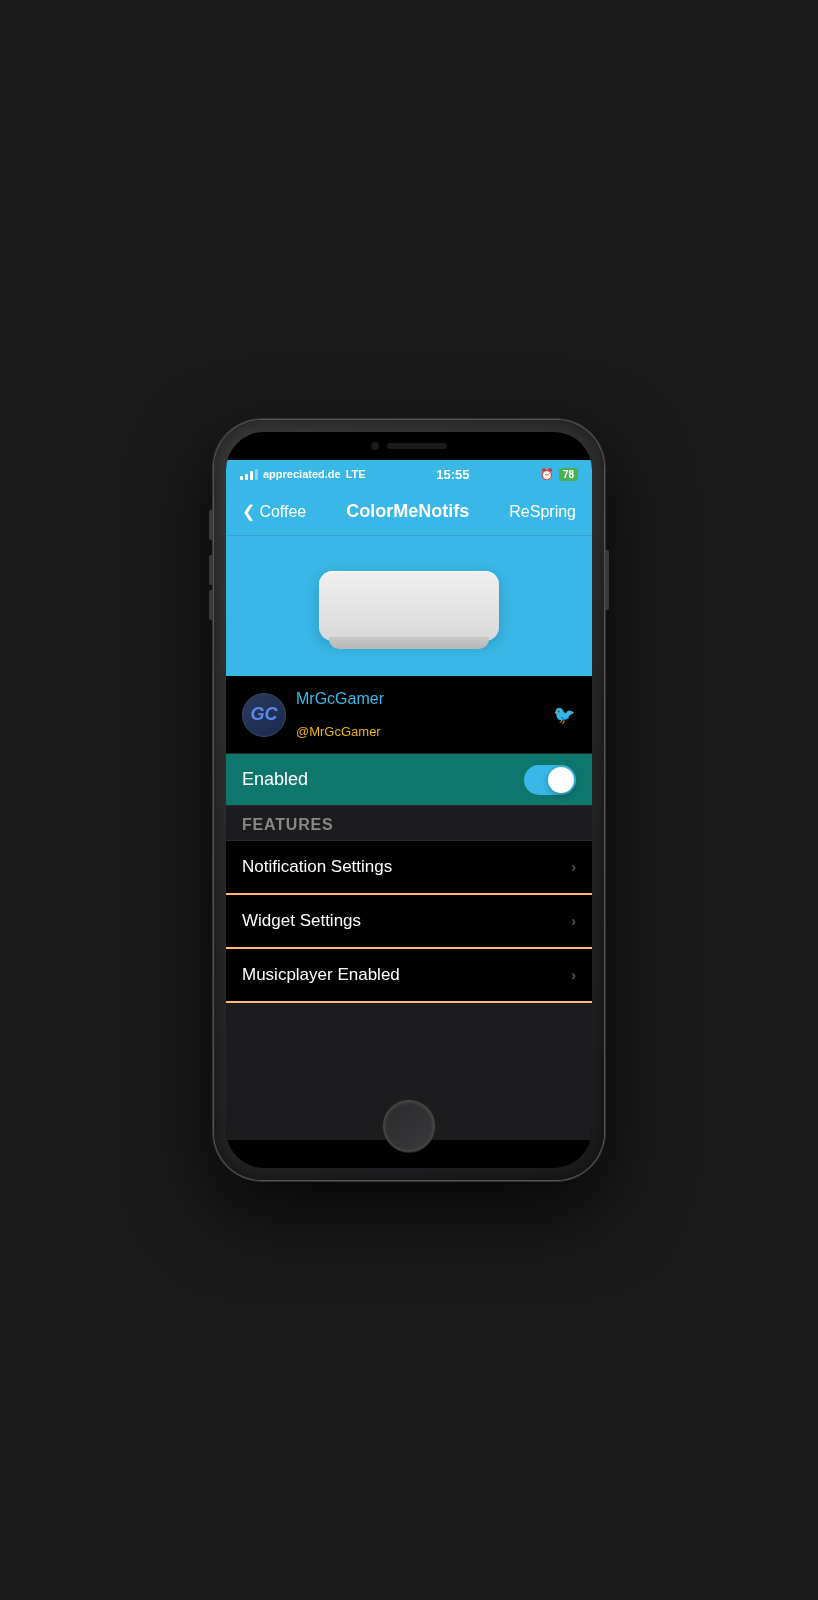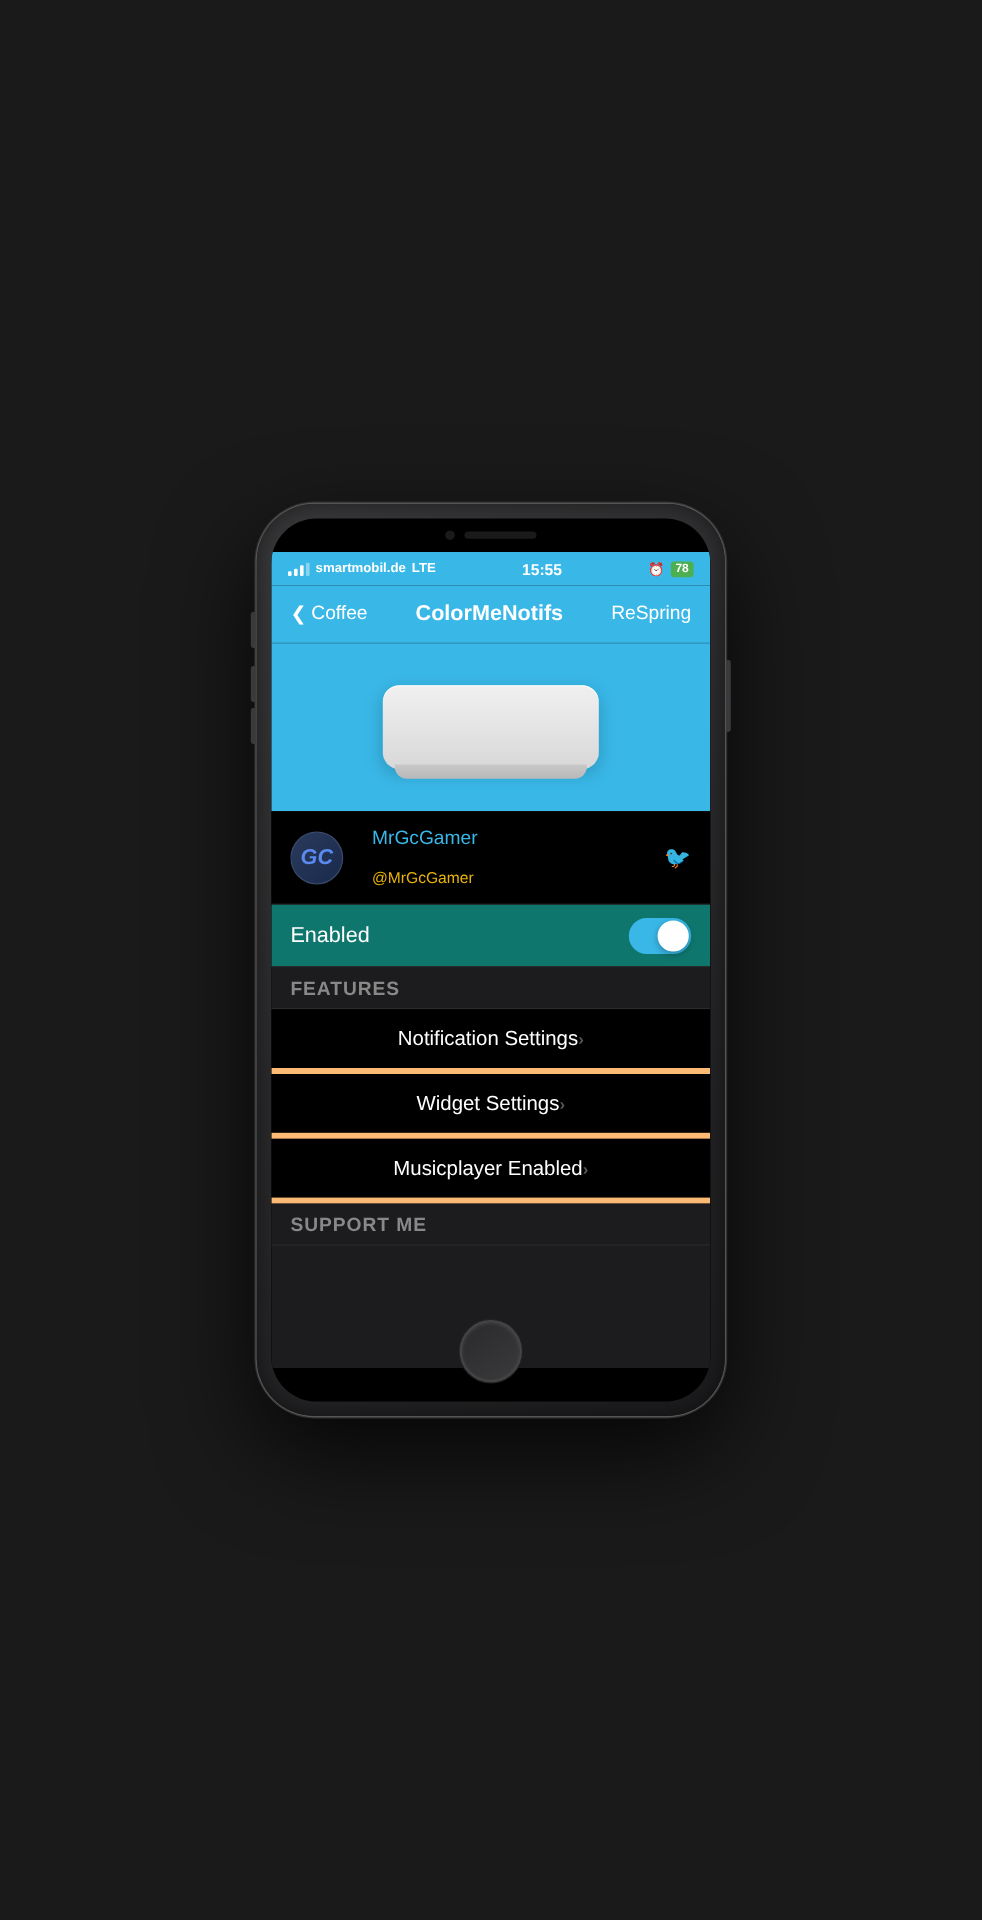--- a/index.html
+++ b/index.html
@@ -203,21 +203,21 @@
       background: #000;
       padding: 14px 16px;
       display: flex;
       align-items: center;
       justify-content: space-between;
       border-bottom: 1px solid #2a2a2a;
     }
     .user-info {
       display: flex;
       align-items: center;
-      gap: 24px;
+      gap: 10px;
     }
     .avatar {
       width: 44px;
       height: 44px;
       border-radius: 50%;
       background: linear-gradient(135deg, #2a3a5c, #1a2a4c);
       display: flex;
       align-items: center;
       justify-content: center;
       overflow: hidden;
@@ -292,22 +292,22 @@
       text-transform: uppercase;
     }
 
     
     .menu-item {
       background: #000;
       padding: 0 16px;
       height: 54px;
       display: flex;
       align-items: center;
-      justify-content: center;
-      border-bottom: 5px solid #fdba74;
+      justify-content: space-between;
+      border-bottom: 2px solid #fdba74;
       cursor: pointer;
     }
     .menu-item-label {
       font-size: 17px;
       color: #fff;
     }
     .chevron {
       color: #555;
       font-size: 14px;
       font-weight: 600;
@@ -380,21 +380,21 @@
     <div class="screen-content">
 
       <div class="status-bar">
         <div class="status-left">
           <div class="signal-bars">
             <div class="signal-bar" style="height:4px"></div>
             <div class="signal-bar" style="height:6px"></div>
             <div class="signal-bar" style="height:9px"></div>
             <div class="signal-bar" style="height:11px; opacity:0.4"></div>
           </div>
-          <span>smartmobil.de</span>
+          <span>appreciated.de</span>
           <span>LTE</span>
         </div>
         <div class="status-center">15:55</div>
         <div class="status-right">
           <span class="alarm-icon">⏰</span>
           <div class="battery-box">
             <span>78</span>
           </div>
         </div>
       </div>
@@ -444,23 +444,20 @@
         </div>
         <div class="menu-item">
           <span class="menu-item-label">Widget Settings</span>
           <span class="chevron">›</span>
         </div>
         <div class="menu-item">
           <span class="menu-item-label">Musicplayer Enabled</span>
           <span class="chevron">›</span>
         </div>
 
-        <div class="section-header">
-          <span class="section-label">SUPPORT ME</span>
-        </div>
 
 
       </div>
     </div>
 
     <div class="home-button-area"></div>
 
   </div>
 </div>
 

